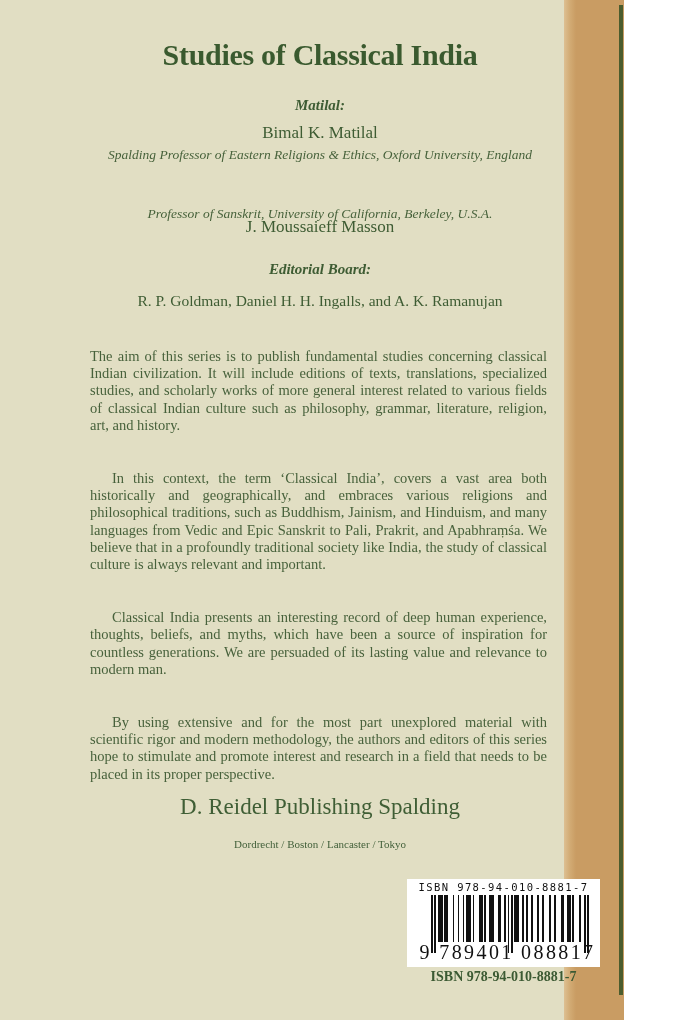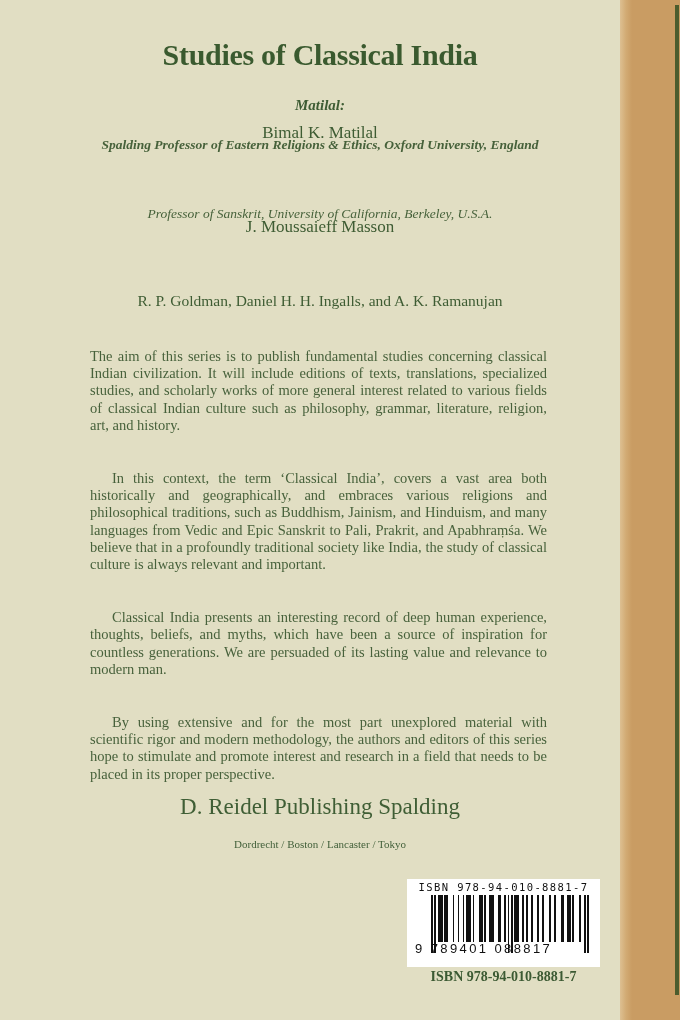--- a/index.html
+++ b/index.html
@@ -2,41 +2,41 @@
 <html><head>
 <meta charset="utf-8">
 <style>
   html,body{margin:0;padding:0;}
   body{
     width:680px;height:1020px;position:relative;overflow:hidden;
     background:#e1decer;
     font-family:"Liberation Serif", serif;
   }
   .page{
-    position:absolute;left:0;top:0;width:680px;height:1020px;
+    position:absolute;left:0;top:0;width:624px;height:1020px;
     background:#e1dec3;
   }
   .stripe{
     position:absolute;top:0;right:0;width:60px;height:1020px;
     background:linear-gradient(90deg,#ddc092 0px,#d2ab74 6px,#c99c63 12px,#c99c63 100%);
   }
   .stripe-line{
     position:absolute;top:5px;right:1px;width:4px;height:990px;
     background:#4b5c2d;
   }
   .center{left:20px;width:600px;text-align:center;position:absolute;}
   .title{
     top:38px;font-size:30px;font-weight:bold;color:#3a5a2f;
     letter-spacing:-0.3px;margin:0;
   }
   .editors-heading{top:97px;font-size:15px;font-style:italic;font-weight:bold;color:#3e5c33;}
   .editor-name{font-size:17px;color:#3e5c33;text-align:center;}
   .editor-name-0{top:123px;}
   .editor-affil{font-size:13.5px;font-style:italic;color:#46613a;}
-  .editor-affil-0{top:137px;font-weight:bold;}
+  .editor-affil-0{top:147px;}
   .editor-name-1{top:181px;margin-top:36px;}
   .editor-affil-1{top:206px;}
   .board-heading{top:261px;font-size:15px;font-style:italic;font-weight:bold;color:#3e5c33;}
   .board-names{top:292px;font-size:15.5px;color:#3e5c33;}
   .body-text{
     position:absolute;left:90px;top:348px;width:457px;
     font-size:14.5px;line-height:17.2px;color:#47613b;
     text-align:justify;
   }
   .body-text p{margin:0;}
@@ -47,23 +47,23 @@
     position:absolute;left:407px;top:879px;width:193px;height:88px;
     background:#ffffff;
   }
   .barcode-isbn-top{
     position:absolute;top:2px;left:0;right:0;text-align:center;
     font-family:"DejaVu Sans Mono", monospace;
     font-size:10.5px;letter-spacing:1.4px;color:#111;white-space:nowrap;
   }
   .bars-svg{position:absolute;left:24px;top:16px;}
   .barcode-digits{
-    position:absolute;top:62px;left:8px;right:0;text-align:left;
-    font-family:Liberation Sans, sans-serif;
-    font-size:13px;letter-spacing:2.4px;color:#111;white-space:nowrap;
+    position:absolute;top:62px;left:8px;right:0;text-align:center;
+    font-family:Liberation Serif, serif;
+    font-size:20px;letter-spacing:2.4px;color:#111;white-space:nowrap;
   }
   .isbn-caption{
     position:absolute;left:407px;top:969px;width:193px;text-align:center;
     font-size:14px;font-weight:bold;color:#3c5a33;white-space:nowrap;
   }
 </style>
 </head>
 <body>
 
 <div class="page">
@@ -74,20 +74,21 @@
   <h1 class="center title">Studies of Classical India</h1>
 
   <div class="center editors-heading">Matilal:</div>
 
   <div class="center editor-name editor-name-0">Bimal K. Matilal</div>
   <div class="center editor-affil editor-affil-0">Spalding Professor of Eastern Religions &amp; Ethics, Oxford University, England</div>
 
   <div class="center editor-name editor-name-1">J. Moussaieff Masson</div>
   <div class="center editor-affil editor-affil-1">Professor of Sanskrit, University of California, Berkeley, U.S.A.</div>
 
+  <div class="center board-heading">Editorial Board:</div>
   <div class="center board-names">R. P. Goldman, Daniel H. H. Ingalls, and A. K. Ramanujan</div>
 
   <div class="body-text">
     <p>The aim of this series is to publish fundamental studies concerning classical Indian civilization. It will include editions of texts, translations, specialized studies, and scholarly works of more general interest related to various fields of classical Indian culture such as philosophy, grammar, literature, religion, art, and history.</p>
     <p>In this context, the term ‘Classical India’, covers a vast area both historically and geographically, and embraces various religions and philosophical traditions, such as Buddhism, Jainism, and Hinduism, and many languages from Vedic and Epic Sanskrit to Pali, Prakrit, and Apabhraṃśa. We believe that in a profoundly traditional society like India, the study of classical culture is always relevant and important.</p>
     <p>Classical India presents an interesting record of deep human experience, thoughts, beliefs, and myths, which have been a source of inspiration for countless generations. We are persuaded of its lasting value and relevance to modern man.</p>
     <p>By using extensive and for the most part unexplored material with scientific rigor and modern methodology, the authors and editors of this series hope to stimulate and promote interest and research in a field that needs to be placed in its proper perspective.</p>
   </div>
 
   <div class="center publisher">D. Reidel Publishing Spalding</div>

